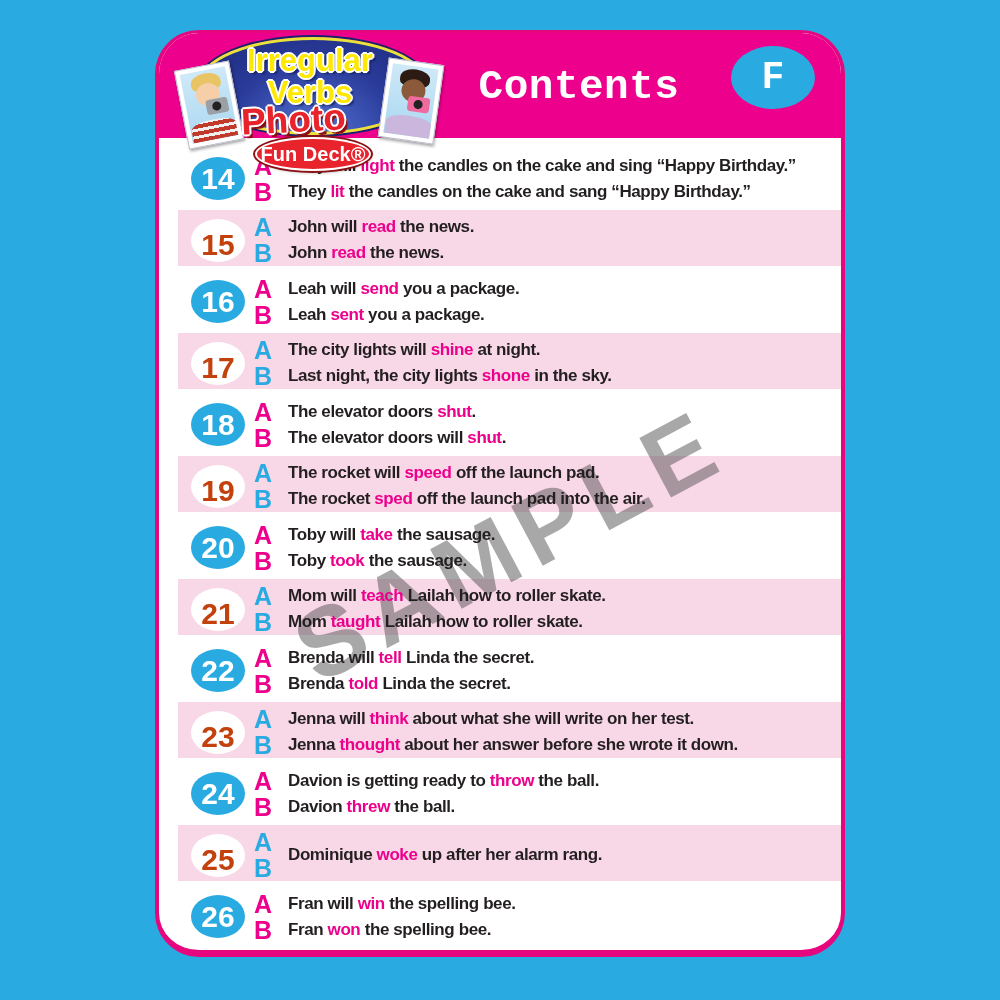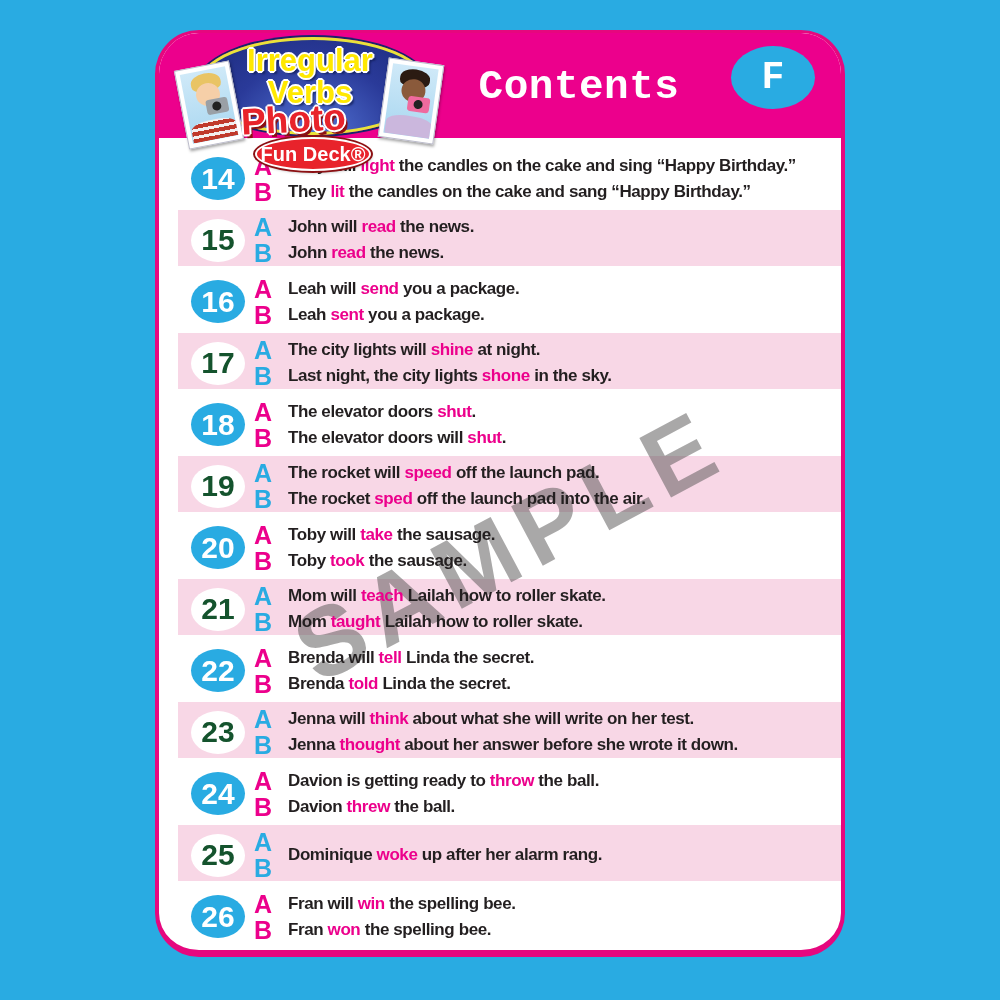--- a/index.html
+++ b/index.html
@@ -78,21 +78,21 @@
   .row{position:relative;height:61.5px;}
   .row::before{content:"";position:absolute;left:0;right:0;top:0;bottom:5px;background:transparent;z-index:0;}
   .row-pink::before{background:#F8D7E6;}
   .row-main{position:relative;z-index:2;display:flex;align-items:center;height:100%;padding-left:13px;box-sizing:border-box;}
   .num-circle{
     flex:none;width:54px;height:43px;border-radius:50%;
     display:flex;align-items:center;justify-content:center;
     font-size:30px;font-weight:bold;
   }
   .row-white .num-circle{background:#29ABE2;color:#fff;}
-  .row-pink  .num-circle{background:#fff;color:#14532d;}
+  .row-pink  .num-circle{background:#fff;color:#c2410c;align-items:flex-end;}
   .ab-col{flex:none;width:26px;margin-left:5px;text-align:center;}
   .ab{font-size:25px;line-height:26px;font-weight:bold;}
   .row-white .ab{color:#EC008C;}
   .row-pink  .ab{color:#29ABE2;}
   .sent-col{flex:none;margin-left:12px;}
   .sent{font-size:17px;line-height:26px;font-weight:bold;color:#231F20;letter-spacing:-0.4px;white-space:nowrap;}
   .sent .hl{color:#EC008C;}
   
   .watermark{
     position:absolute;left:55px;top:462px;width:590px;text-align:center;z-index:1;

